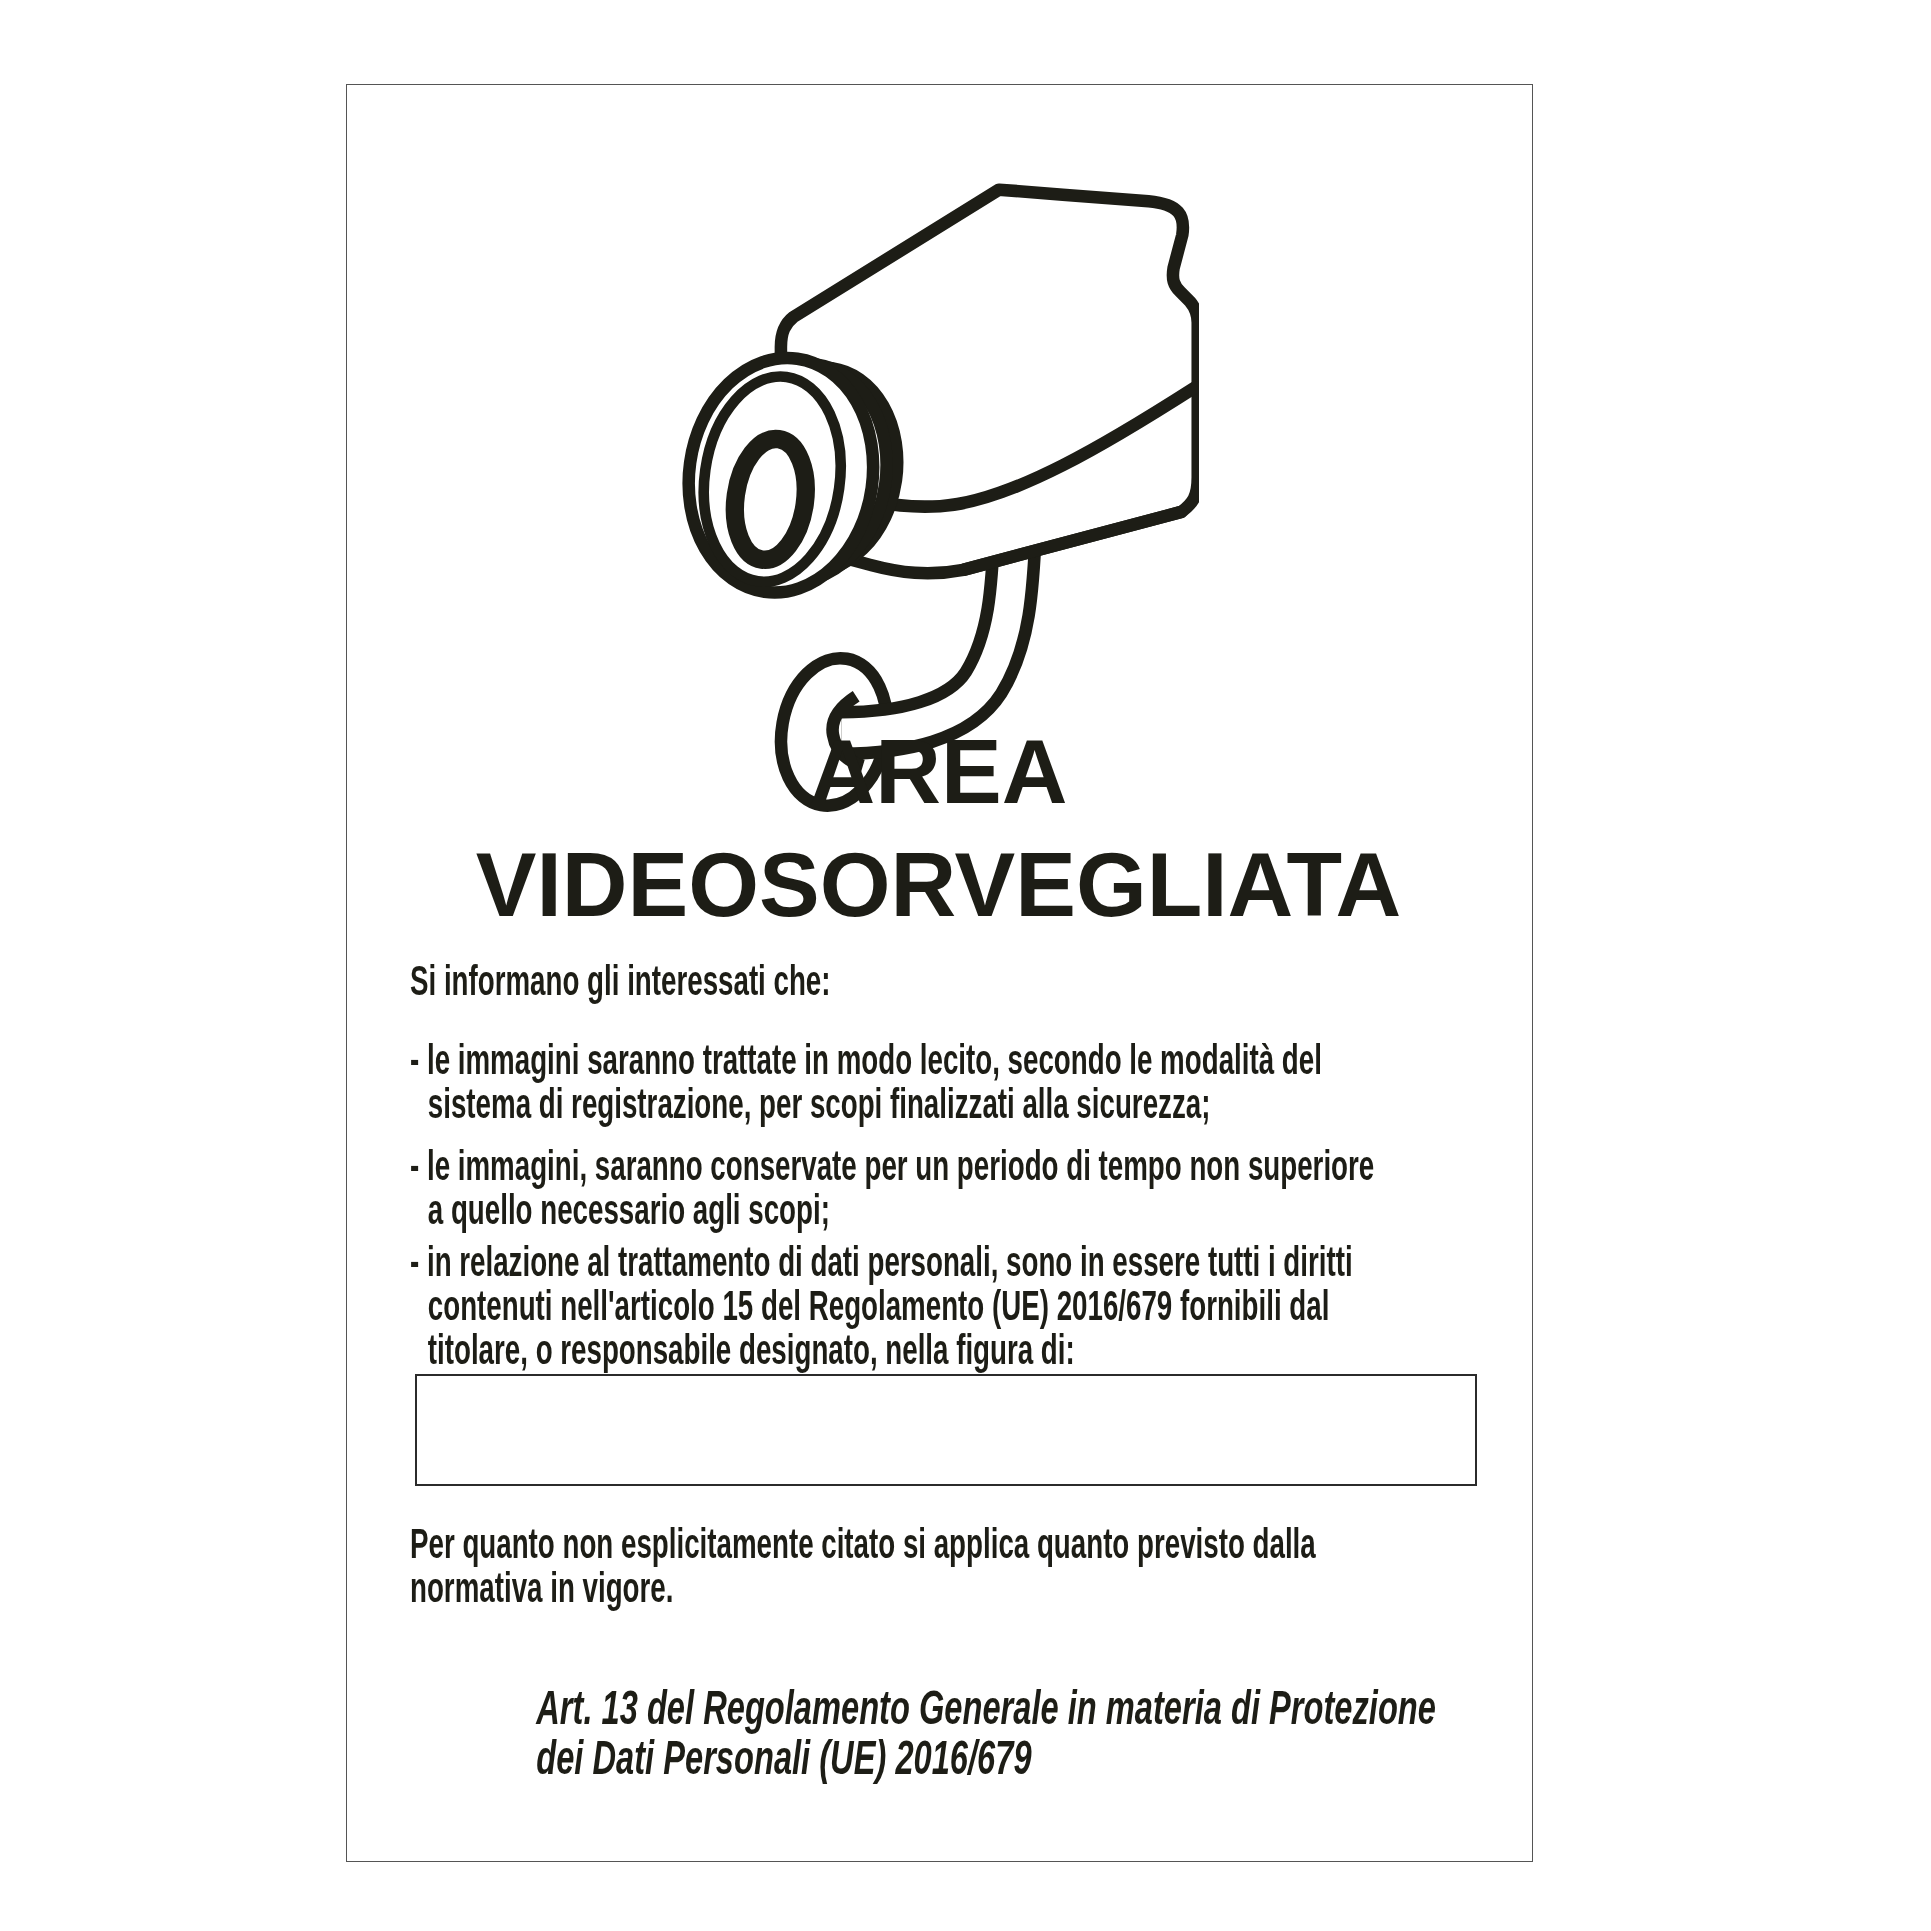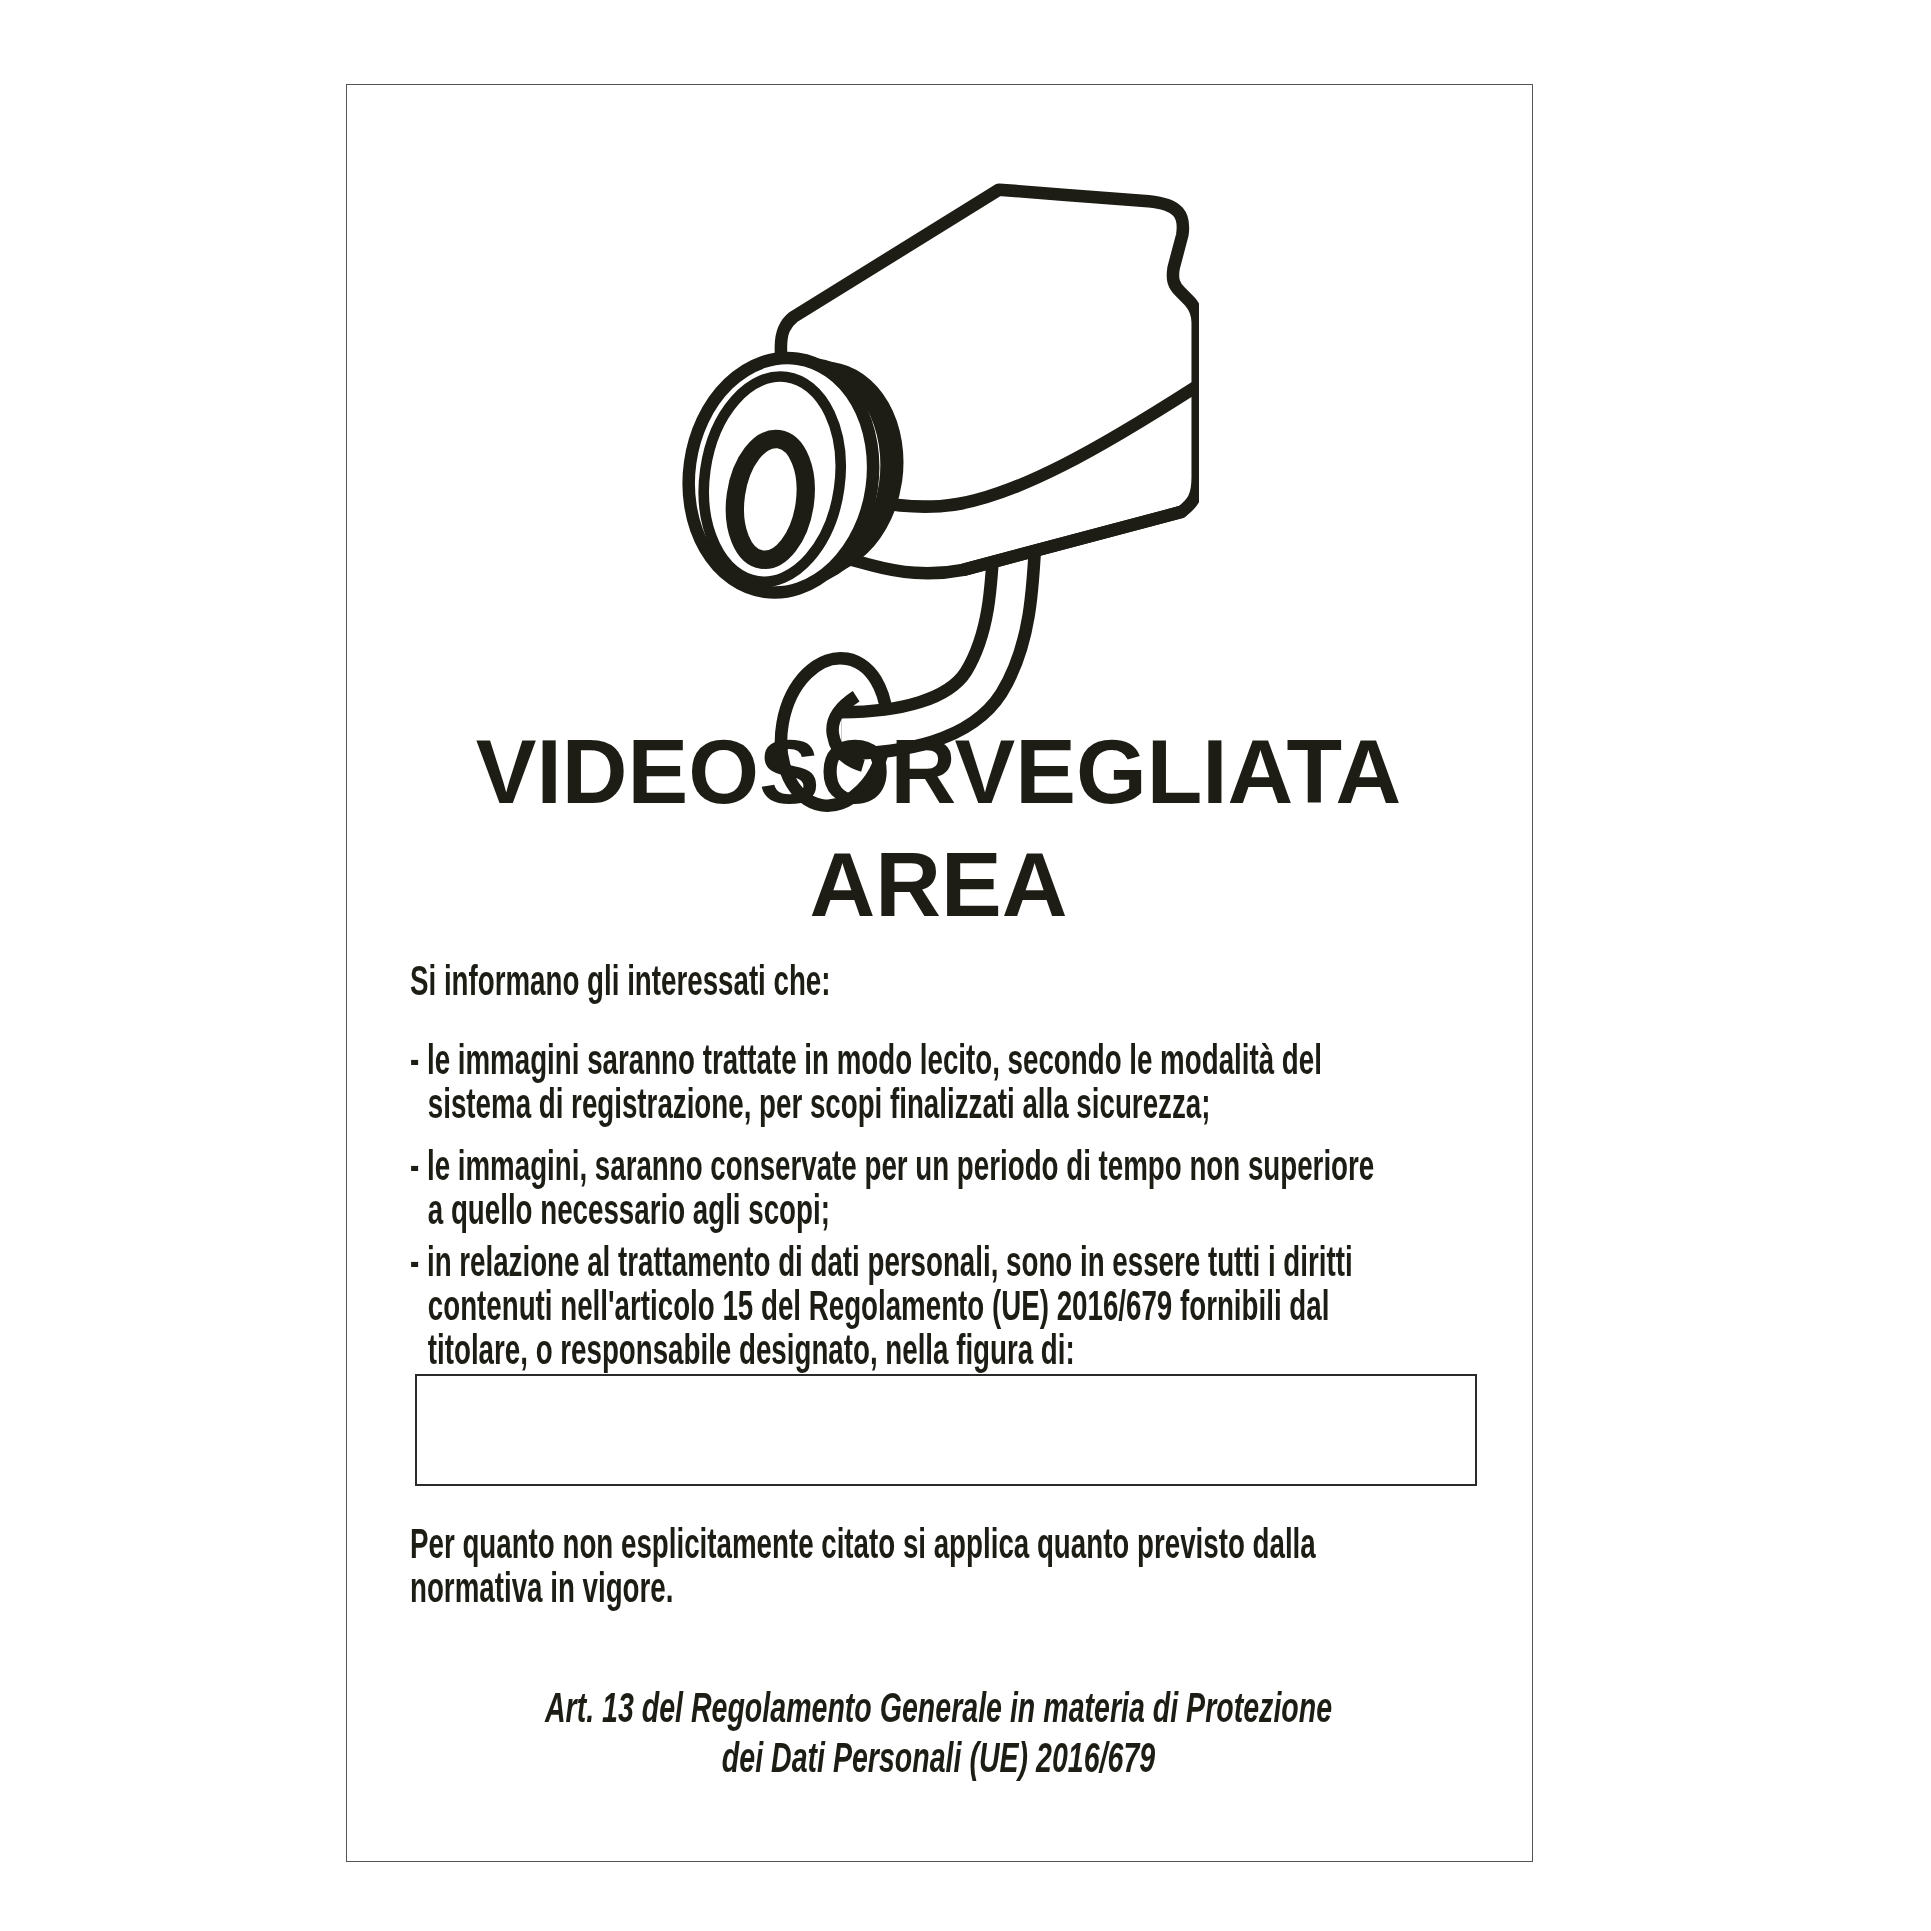--- a/index.html
+++ b/index.html
@@ -37,22 +37,22 @@
   .bullet-1{top:953px;}
   .bullet-2{top:1059px;}
   .bullet-3{top:1155px;}
   .closing-para{top:1437px;}
   .holder-box{
     position:absolute;left:68px;top:1289px;width:1058px;height:108px;
     border:2.9px solid var(--box-border);background:#ffffff;box-sizing:content-box;
     font-size:42px;font-weight:bold;
   }
   .legal{
-    position:absolute;left:0;top:1598px;width:1183px;text-align:center;
-    font-size:42px;font-weight:bold;font-style:italic;line-height:50px;
+    position:absolute;left:0;top:1598px;width:1183px;
+    font-size:48px;font-weight:bold;font-style:italic;line-height:50px;
   }
   .legal .pline{
     display:block;transform:scaleX(0.68);transform-origin:50% 0;white-space:nowrap;
   }
 </style>
 </head>
 <body>
 
 <div class="canvas">
   <div class="sign">
@@ -93,22 +93,22 @@
 
         <ellipse class="ln" cx="267" cy="391" rx="95" ry="122" fill="#ffffff" stroke-width="13" transform="rotate(8 267 391)"></ellipse>
 
         <ellipse class="ln" cx="258" cy="395" rx="70" ry="107" fill="none" stroke-width="11" transform="rotate(8 258 395)"></ellipse>
 
         <ellipse class="ln" cx="256" cy="416" rx="36" ry="63" fill="#ffffff" stroke-width="19" transform="rotate(8 256 416)"></ellipse>
       </svg>
     </div>
 
     <div class="title">
+      <div>AREA</div>
       <div>VIDEOSORVEGLIATA</div>
-      <div>AREA</div>
     </div>
 
     <div class="para intro-para">
       <div class="pline">Si informano gli interessati che:</div>
     </div>
 
     <div class="para bullet-1">
       <div class="pline">- le immagini saranno trattate in modo lecito, secondo le modalità del</div>
       <div class="pline cont">sistema di registrazione, per scopi finalizzati alla sicurezza;</div>
     </div>

